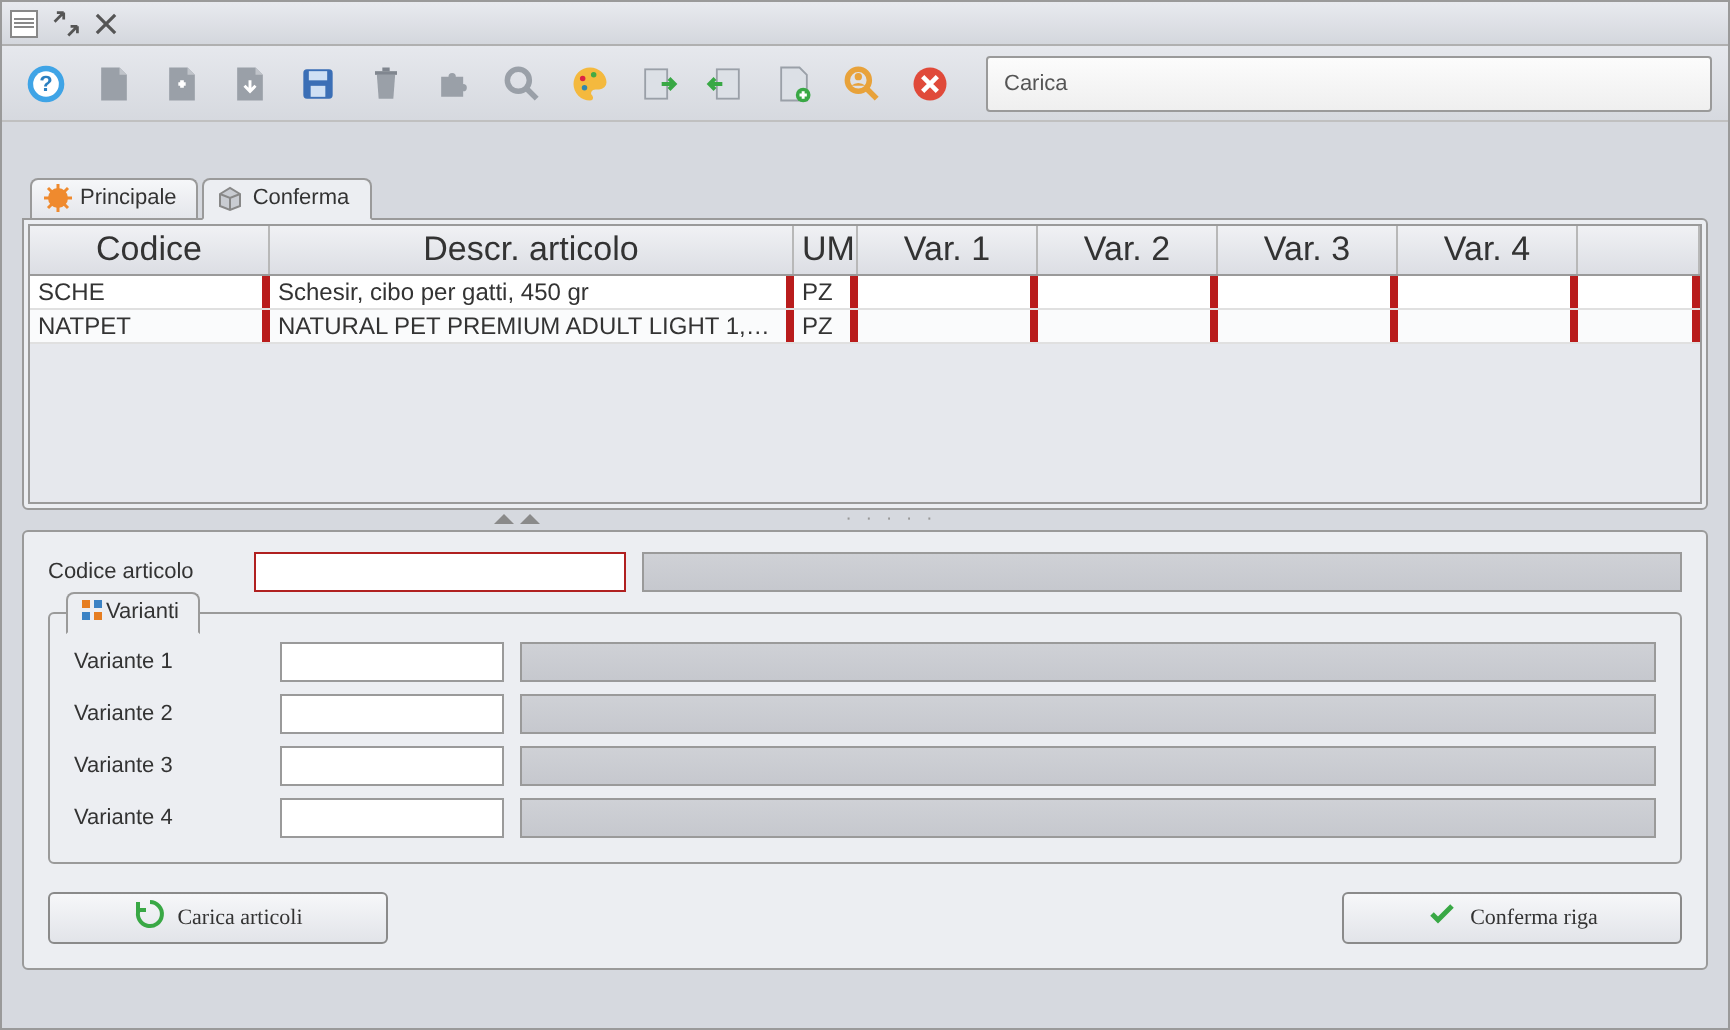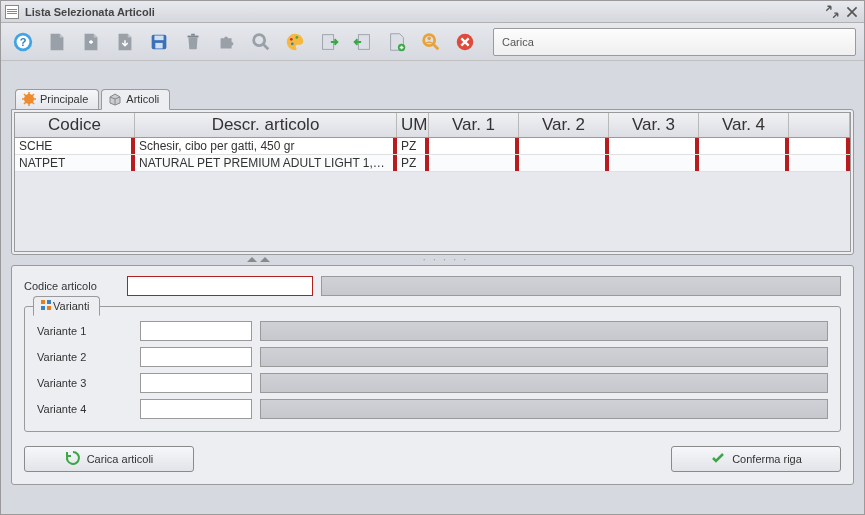--- a/index.html
+++ b/index.html
@@ -216,20 +216,21 @@
     display:flex;
     align-items:center;
     gap:8px;
     margin-bottom:6px;
   }
   .var-row .inp { width:112px; }
   .btns {
     display:flex;
     justify-content:space-between;
     margin-top:4px;
+    font-family:Liberation Serif, serif;
   }
   .btn {
     height:26px;
     min-width:170px;
     background:linear-gradient(#f6f7f9,#e2e4e9);
     border:1px solid #8a8a8a;
     border-radius:3px;
     display:flex;
     align-items:center;
     justify-content:center;
@@ -238,21 +239,20 @@
     padding:0 14px;
   }
 </style>
 </head>
 <body>
 
 <div class="window">
 
   <div class="titlebar">
     <div class="app-icon"></div>
-    <div class="title">Lista Selezionata Articoli</div>
     <div class="win-btns">
       <div class="win-btn">
         <svg viewBox="0 0 14 14">
             <path d="M2 6 L6 2 M6 2 H3 M6 2 V5 M8 12 L12 8 M12 8 H9 M12 8 V11" stroke="#555" stroke-width="1.2" fill="none"></path>
           </svg>
       </div>
       <div class="win-btn">
         <svg viewBox="0 0 14 14">
             <path d="M3 3 L11 11 M11 3 L3 11" stroke="#555" stroke-width="1.4"></path>
           </svg>
@@ -372,21 +372,21 @@
           </span>
         <span>Principale</span>
       </div>
       <div class="tab active">
         <span class="ticon">
             <svg viewBox="0 0 14 14">
               <path d="M2 5 L7 2 L12 5 L12 11 L7 13 L2 11 Z" fill="#c9ccd2" stroke="#888"></path>
               <path d="M2 5 L7 7 L12 5 M7 7 V13" stroke="#888" fill="none"></path>
             </svg>
           </span>
-        <span>Articoli</span>
+        <span>Conferma</span>
       </div>
     </div>
 
     <div class="panel">
       <div class="grid">
         <div class="grid-head">
           <div class="gh col-codice">Codice</div>
           <div class="gh col-descr">Descr. articolo</div>
           <div class="gh col-um">UM</div>
           <div class="gh col-var">Var. 1</div>

